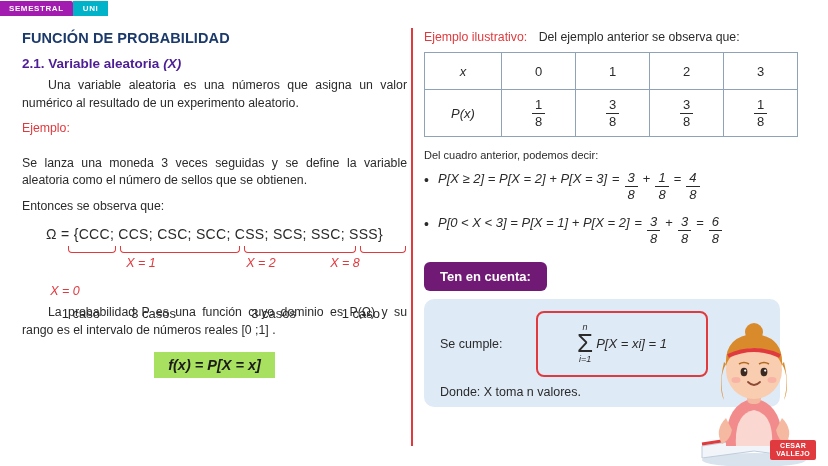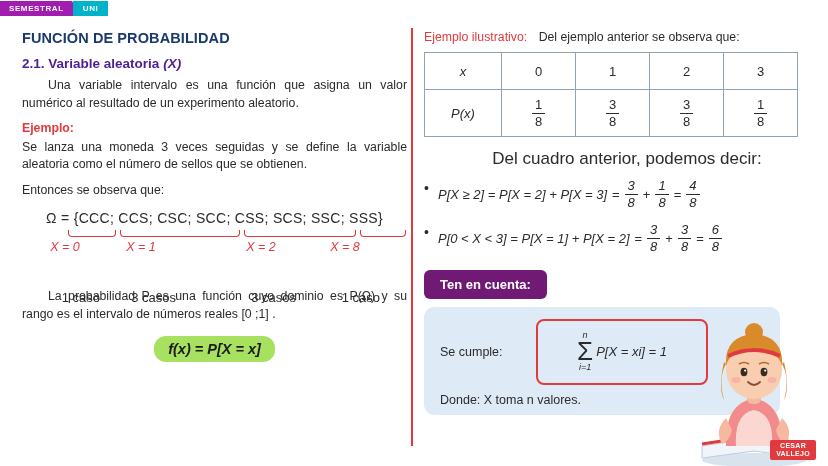--- a/index.html
+++ b/index.html
@@ -86,22 +86,22 @@
     line-height: 1.45;
     margin: 0 0 8px 0;
     text-align: justify;
   }
   p.para.indent {
     text-indent: 26px;
   }
   .ejemplo-label {
     font-size: 12.3px;
     color: #e03a3e;
-    margin: 0 0 4px 0;
-    font-weight: bold;
+    margin: 0 0 20px 0;
+    font-weight: normal;
   }
   .math-it {
     font-style: italic;
   }
 
   
   .omega-block {
     margin-top: 10px;
     position: relative;
     height: 78px;
@@ -149,21 +149,21 @@
   }
 
   .formula-green {
     display: inline-block;
     background: #a8e05f;
     color: #1b1b1b;
     font-size: 14.5px;
     font-style: italic;
     font-weight: bold;
     padding: 5px 14px;
-    border-radius: 12px;
+    border-radius: 0;
   }
   .formula-wrap {
     text-align: center;
     margin-top: 12px;
   }
 
   
   .ej-ilustrativo {
     font-size: 12.3px;
     margin: 0 0 8px 0;
@@ -206,40 +206,39 @@
     display: block;
     padding: 0 3px 1px 3px;
     border-bottom: 1px solid #2b2b2b;
   }
   .frac .den {
     display: block;
     padding: 1px 3px 0 3px;
   }
 
   .cuadro-text {
-    font-size: 17px;
-    margin: 0 0 10px 16px;
-    text-align: center;
+    font-size: 11px;
+    margin: 0 0 10px 0;
   }
   .bullet-row {
     display: flex;
     align-items: flex-start;
     font-size: 13px;
     margin-bottom: 14px;
   }
   .bullet-dot {
     width: 14px;
     flex: 0 0 14px;
     font-size: 14px;
     line-height: 1.3;
   }
   .bullet-body {
     font-style: italic;
     display: flex;
-    align-items: center;
+    align-items: flex-start;
     flex-wrap: wrap;
     gap: 3px;
   }
   .bullet-body .op {
     font-style: normal;
     margin: 0 2px;
   }
 
   .ten-en-cuenta {
     display: inline-block;
@@ -344,40 +343,40 @@
 <div class="col-left">
 
   <h1 class="title">FUNCIÓN DE PROBABILIDAD</h1>
 
   <h2 class="subtitle">
     <span>2.1.</span>
     <span>Variable aleatoria</span>
     <span class="var">(X)</span>
   </h2>
 
-  <p class="para indent">Una variable intervalo es una función que asigna un valor numérico al resultado de un experimento aleatorio.</p>
+  <p class="para indent">Una variable aleatoria es una números que asigna un valor numérico al resultado de un experimento aleatorio.</p>
 
   <p class="ejemplo-label">Ejemplo:</p>
 
   <p class="para">Se lanza una moneda 3 veces seguidas y se define la variable aleatoria como el número de sellos que se obtienen.</p>
 
   <p class="para">Entonces se observa que:</p>
 
   <div class="omega-block">
     <div class="omega-line">Ω = {CCC; CCS; CSC; SCC; CSS; SCS; SSC; SSS}</div>
 
     <div class="braces">
       <div class="brace" style="left:8px; width:46px;"></div>
       <div class="brace" style="left:60px; width:118px;"></div>
       <div class="brace" style="left:184px; width:110px;"></div>
       <div class="brace" style="left:300px; width:44px;"></div>
     </div>
 
     <div class="case-row">
-      <div class="case-x" style="left:8px; width:70px;">X = 0</div>
+      <div class="case-x" style="left:8px; width:70px;margin-top:28px;">X = 0</div>
       <div class="case-x" style="left:84px; width:70px;">X = 1</div>
       <div class="case-x" style="left:204px; width:70px;">X = 2</div>
       <div class="case-x" style="left:288px; width:70px;">X = 8</div>
 
       <div class="case-n" style="left:8px; width:70px;">1 caso</div>
       <div class="case-n" style="left:84px; width:70px;">3 casos</div>
       <div class="case-n" style="left:204px; width:70px;">3 casos</div>
       <div class="case-n" style="left:288px; width:70px;">1 caso</div>
     </div>
   </div>

